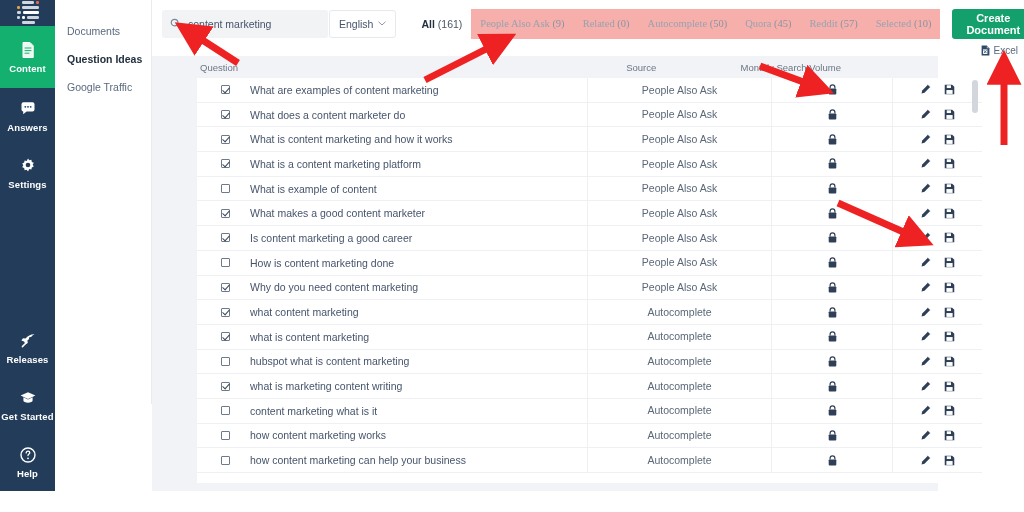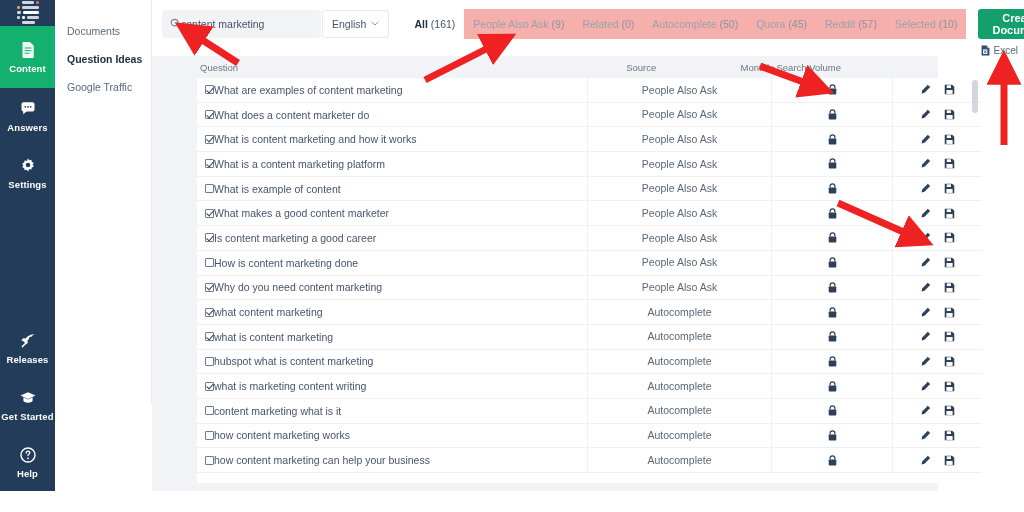--- a/index.html
+++ b/index.html
@@ -52,21 +52,21 @@
     display: flex; align-items: center; padding-left: 10px;
   }
   .search-wrap {
     display: flex; align-items: center; height: 28px;
     background: #f1f3f5; border-radius: 3px; width: 180px; padding-left: 8px;
   }
   .search-ico { width: 11px; height: 11px; flex: 0 0 auto; }
   .search-input {
     border: none; outline: none; background: transparent;
     font-family: "Liberation Sans", sans-serif;
-    font-size: 10.5px; color: #46546b; width: 140px;
+    font-size: 10.5px; color: #46546b; margin-left: 7px; width: 140px;
   }
   .lang-sel {
     height: 28px; display: flex; align-items: center; gap: 5px;
     background: #ffffff; border: 1px solid #e6e9ed; border-radius: 3px;
     padding: 0 9px; font-size: 10.5px; color: #46546b; cursor: pointer;
     margin-left: 1px;
   }
   .chev { width: 8px; height: 5px; display:block; }
 
   .tabs { display: flex; align-items: center; margin-left: 16px; height: 30px; }
@@ -111,21 +111,21 @@
 
   .tbody {
     position: relative;
     margin-left: 45px; width: 785px; height: 405px;
     background: #ffffff; overflow: hidden;
   }
   .row {
     display: flex; align-items: center; height: 24.7px;
     border-bottom: 1px solid #eef0f3; background: #ffffff;
   }
-  .c-q { width: 390px; display: flex; align-items: center; padding-left: 8px; gap: 0; }
+  .c-q { width: 390px; display: flex; align-items: center; padding-left: 24px; gap: 20px; }
   .cb {
     width: 9px; height: 9px; border: 1px solid #6e7a8c; border-radius: 1px;
     background: #ffffff; position: relative; flex: 0 0 auto; cursor: pointer;
   }
   .cb.on::after {
     content: ""; position: absolute; left: 1.5px; top: -0.5px;
     width: 3px; height: 6px; border: solid #3c4858;
     border-width: 0 1.3px 1.3px 0; transform: rotate(42deg);
   }
   .q-txt { font-size: 10.5px; color: #46546b; white-space: nowrap; }
@@ -250,21 +250,21 @@
       <svg class="chev" viewBox="0 0 10 6">
         <path d="M1 1.2L5 4.8 9 1.2" fill="none" stroke="#8a94a3" stroke-width="1.2" stroke-linecap="round"></path>
       </svg>
     </div>
 
     <div class="tabs">
       <div class="tab sel">
         <b>All</b>
         <span class="cnt">(161)</span>
       </div>
-      <div class="tabs-hl" style="display:flex;">
+      <div class="tabs-hl" style="display:flex;font-family:Liberation Serif, serif;">
         <div class="tab">
           <span>People Also Ask</span>
           <span class="cnt">(9)</span>
         </div>
         <div class="tab">
           <span>Related</span>
           <span class="cnt">(0)</span>
         </div>
         <div class="tab">
           <span>Autocomplete</span>

